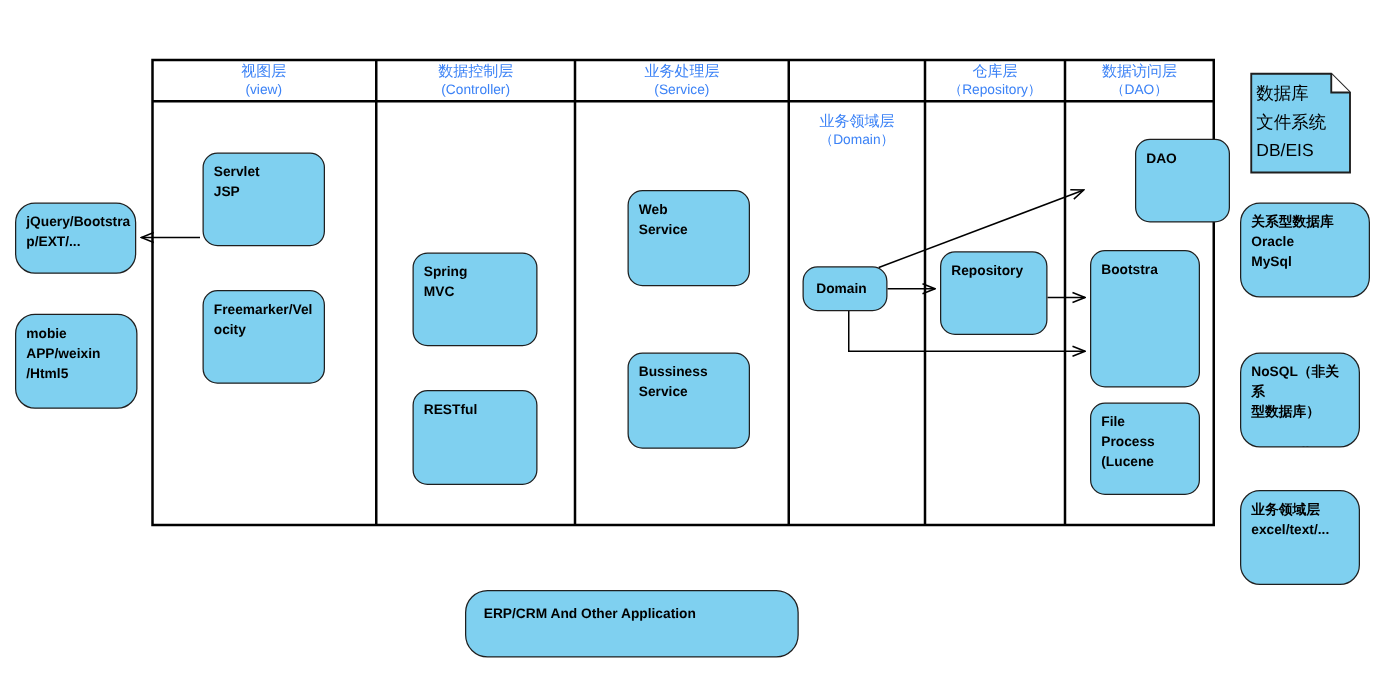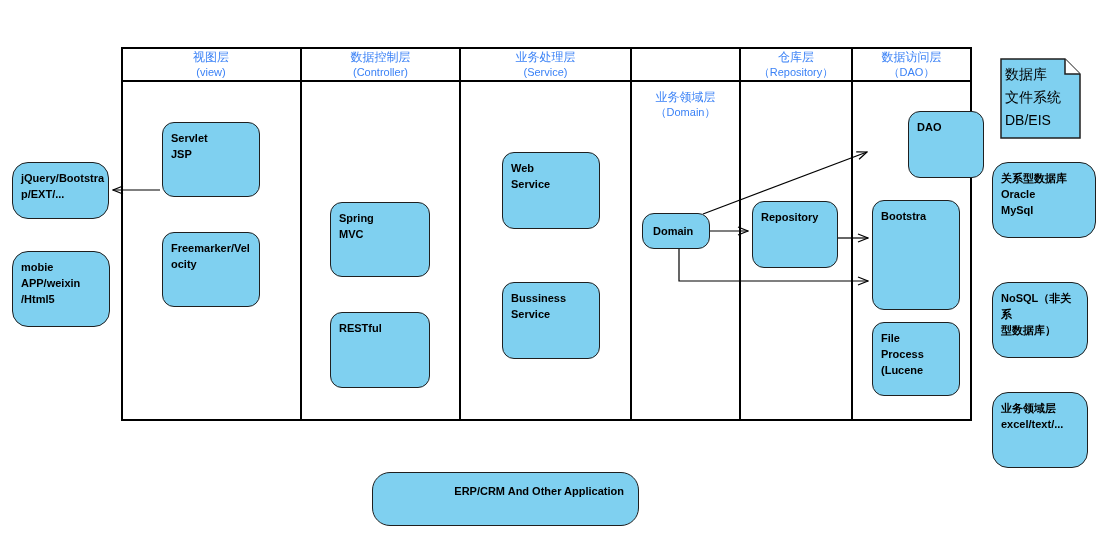--- a/index.html
+++ b/index.html
@@ -125,15 +125,15 @@
   <div class="node r16" style="left:992px;top:162px;width:104px;height:76px;">关系型数据库
 Oracle
 MySql</div>
   <div class="node r16" style="left:992px;top:282px;width:96px;height:76px;">NoSQL（非关系
 型数据库）
 
 mongodb</div>
   <div class="node r16" style="left:992px;top:392px;width:96px;height:76px;">业务领域层
 excel/text/...</div>
 
-  <div class="node r18 pad-lg" style="left:372px;top:472px;width:267px;height:54px;text-align:right;">ERP/CRM And Other Application</div>
+  <div class="node r18 pad-lg" style="left:372px;top:472px;width:267px;height:54px;">ERP/CRM And Other Application</div>
 
 </div>
 
 </body></html>

